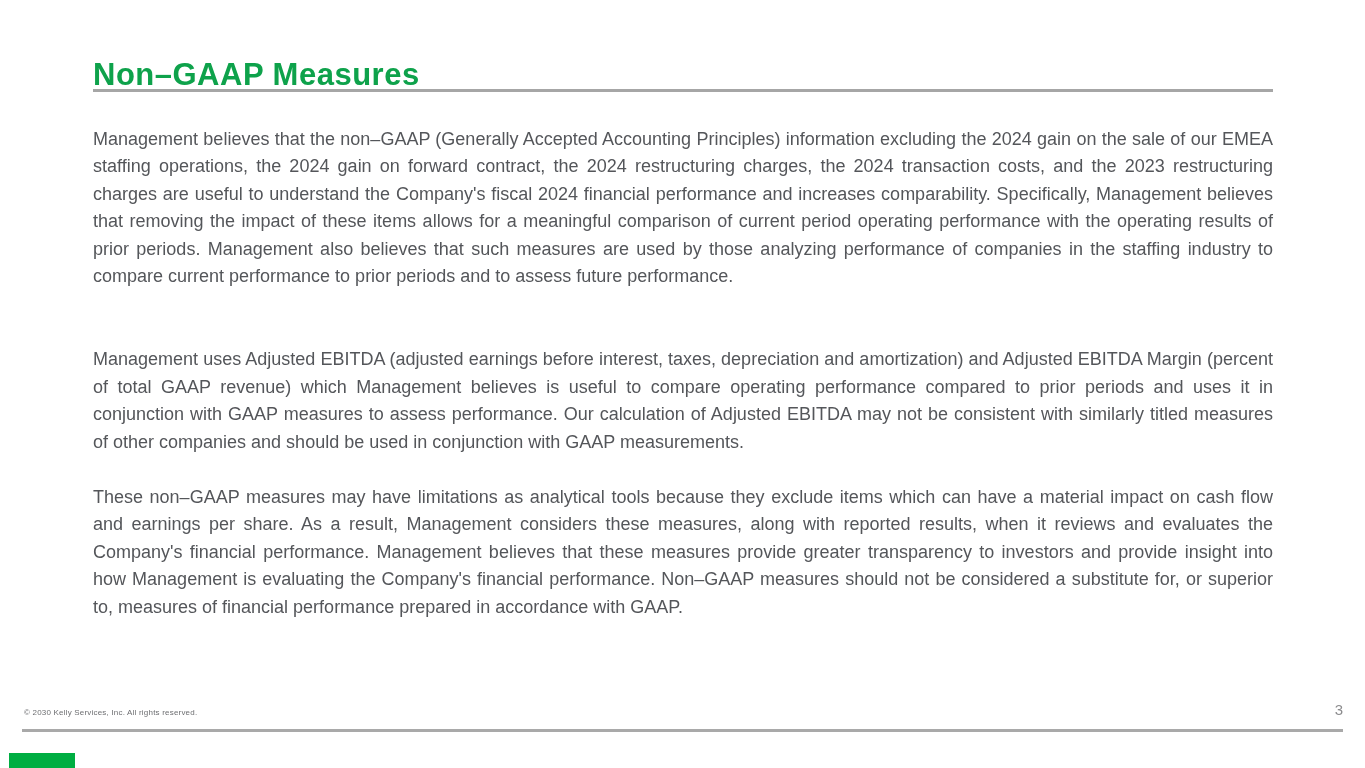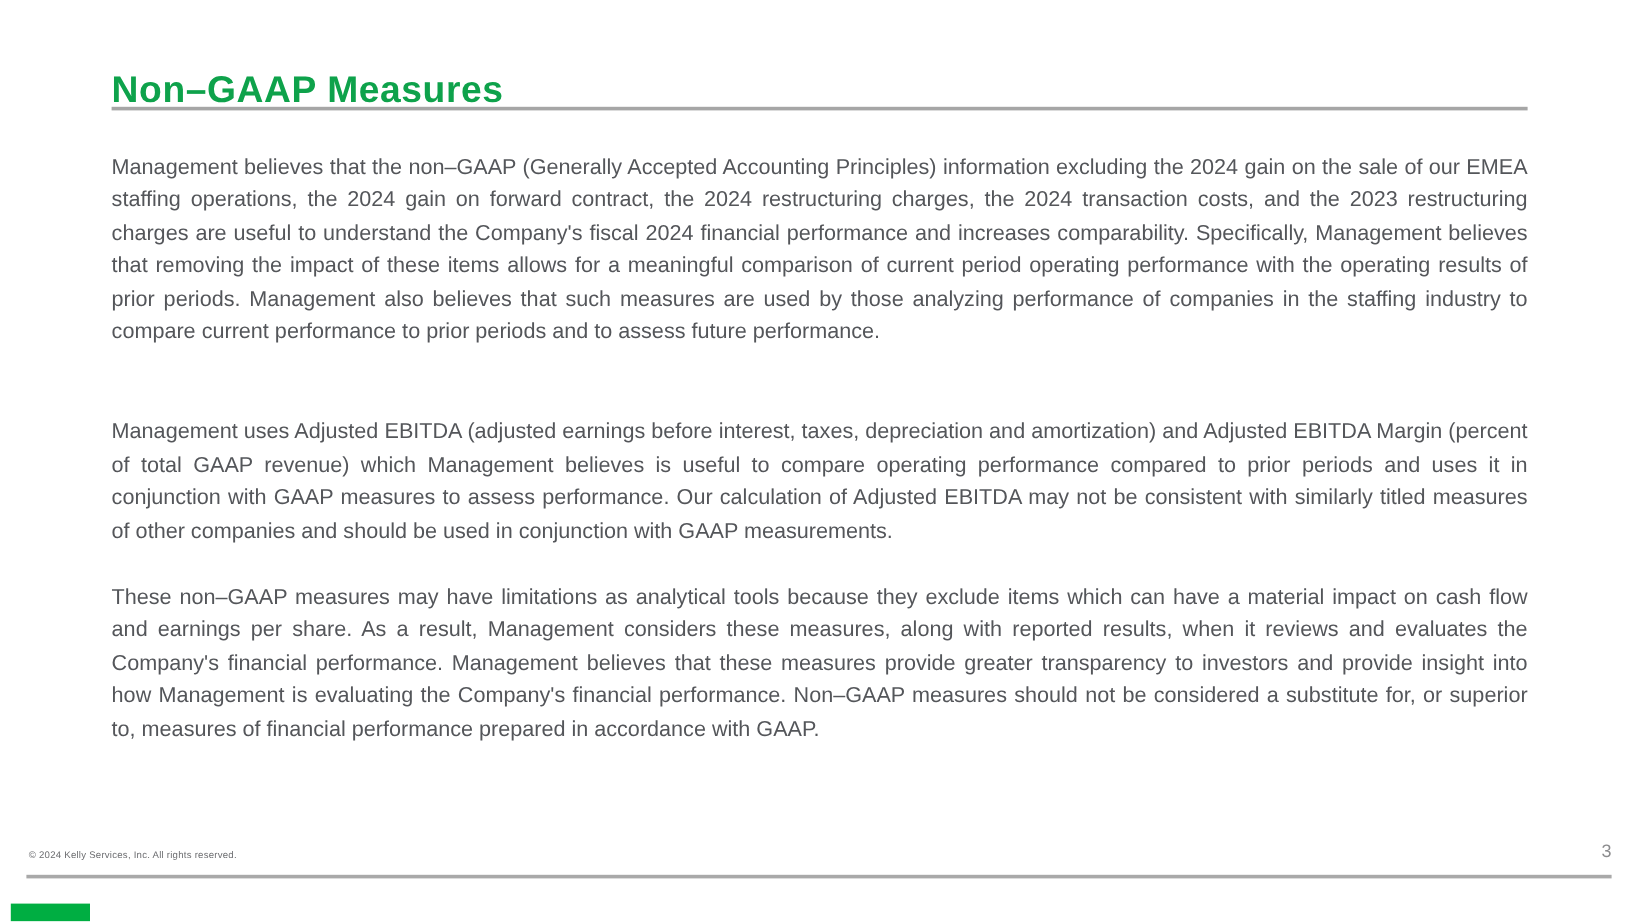--- a/index.html
+++ b/index.html
@@ -81,21 +81,21 @@
   <h1 class="slide-title">Non–GAAP Measures</h1>
 
   <div class="title-rule"></div>
 
   <div class="body-text">
     <p class="para-1">Management believes that the non–GAAP (Generally Accepted Accounting Principles) information excluding the 2024 gain on the sale of our EMEA staffing operations, the 2024 gain on forward contract, the 2024 restructuring charges, the 2024 transaction costs, and the 2023 restructuring charges are useful to understand the Company's fiscal 2024 financial performance and increases comparability. Specifically, Management believes that removing the impact of these items allows for a meaningful comparison of current period operating performance with the operating results of prior periods.  Management also believes that such measures are used by those analyzing performance of companies in the staffing industry to compare current performance to prior periods and to assess future performance.</p>
     <p class="para-2">Management uses Adjusted EBITDA (adjusted earnings before interest, taxes, depreciation and amortization) and Adjusted EBITDA Margin (percent of total GAAP revenue) which Management believes is useful to compare operating performance compared to prior periods and uses it in conjunction with GAAP measures to assess performance. Our calculation of Adjusted EBITDA may not be consistent with similarly titled measures of other companies and should be used in conjunction with GAAP measurements.</p>
     <p class="para-3">These non–GAAP measures may have limitations as analytical tools because they exclude items which can have a material impact on cash flow and earnings per share. As a result, Management considers these measures, along with reported results, when it reviews and evaluates the Company's financial performance. Management believes that these measures provide greater transparency to investors and provide insight into how Management is evaluating the Company's financial performance. Non–GAAP measures should not be considered a substitute for, or superior to, measures of financial performance prepared in accordance with GAAP.</p>
   </div>
 
-  <div class="footer-copyright">© 2024 Kelly Services, Inc. All rights reserved.</div>
+  <div class="footer-copyright">© 2030 Kelly Services, Inc. All rights reserved.</div>
 
   <div class="footer-page-number">3</div>
 
   <div class="footer-rule"></div>
 
   <div class="kelly-logo"></div>
 
 </div>
 
 </body></html>

